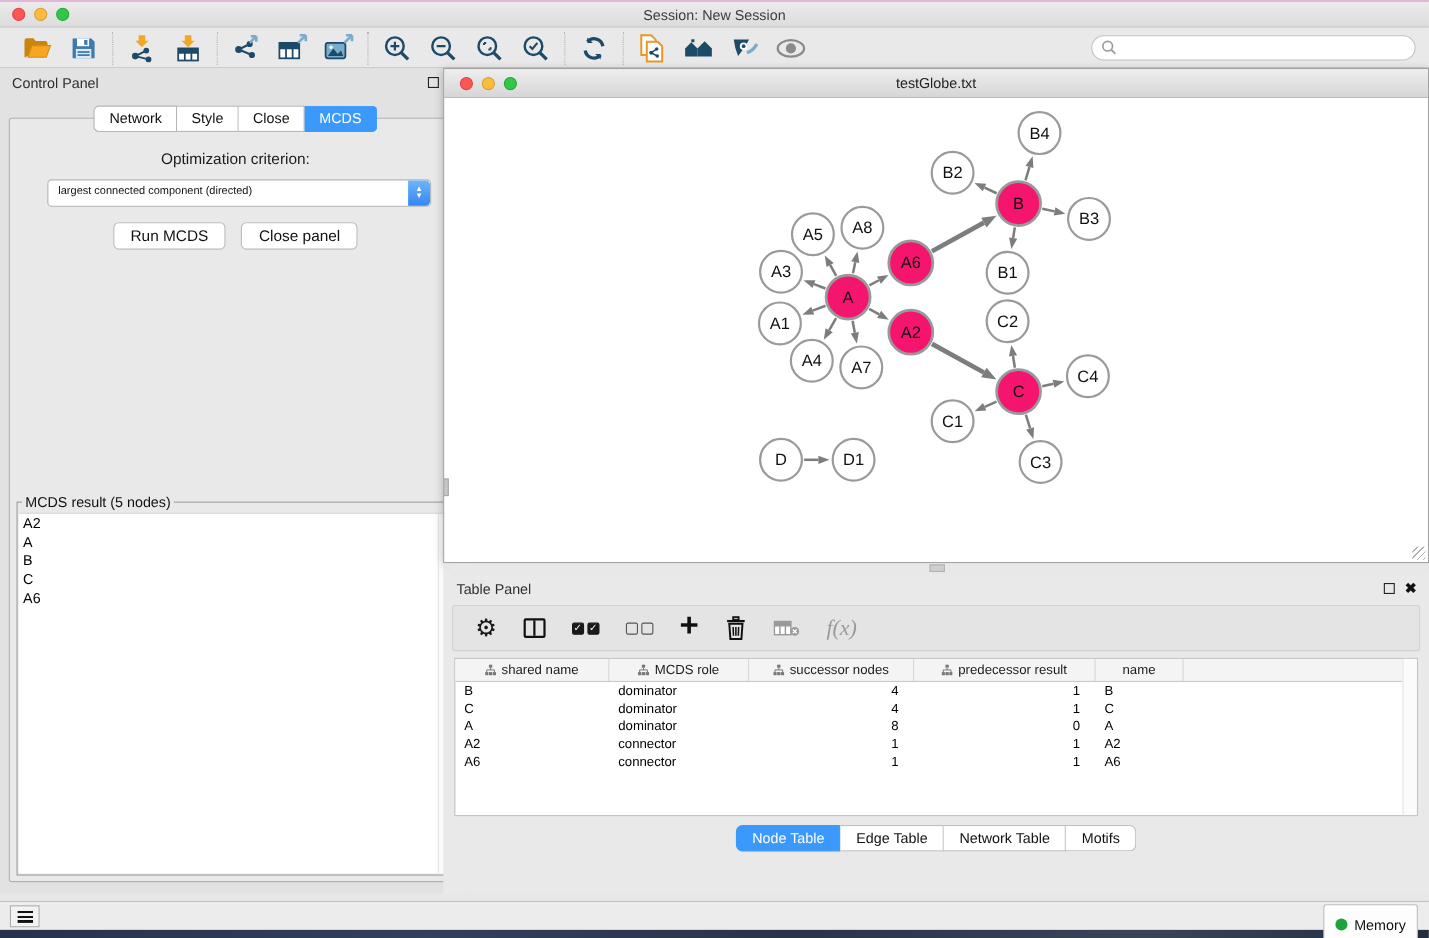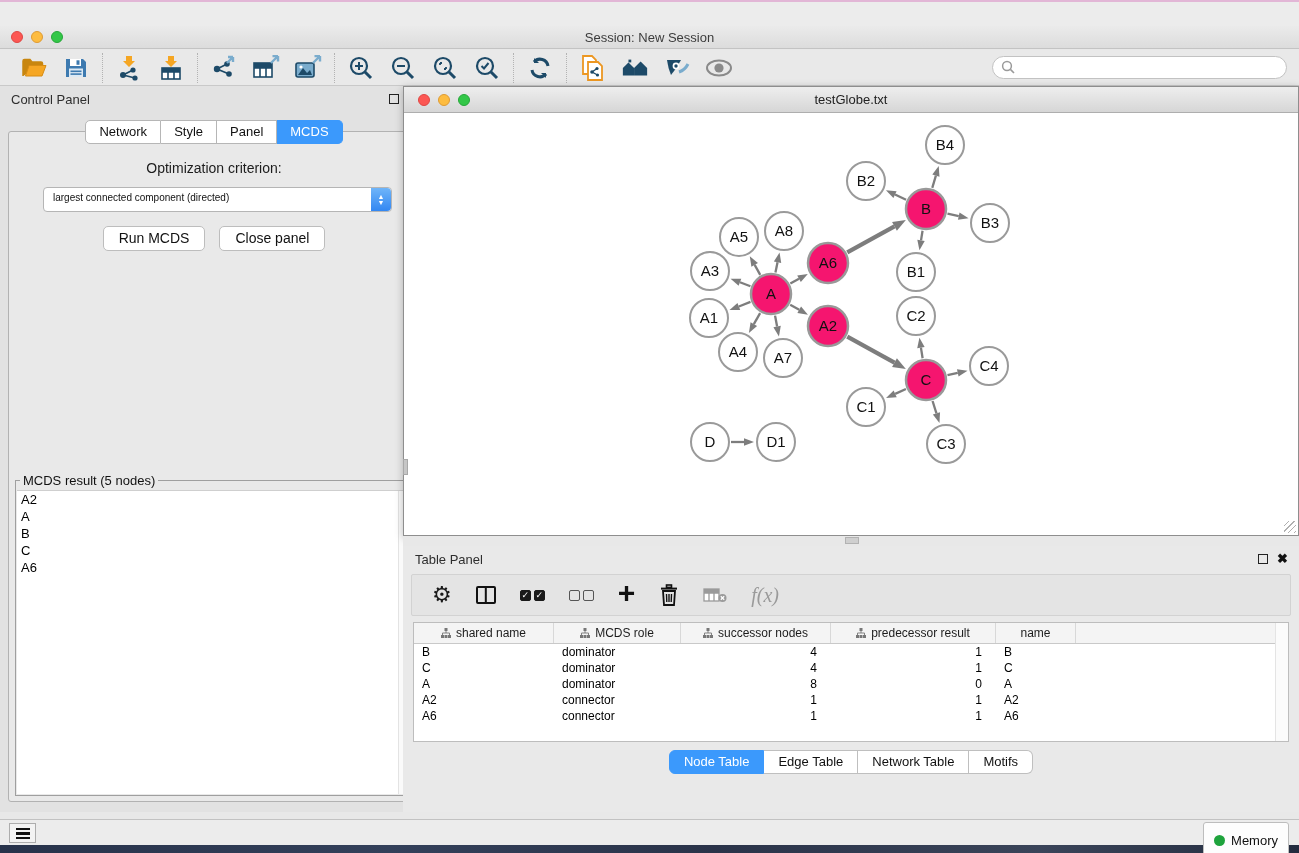--- a/index.html
+++ b/index.html
@@ -7,21 +7,21 @@
   body { font-family:"Liberation Sans", sans-serif; background:#ececec; position:relative; }
 
   .screen { position:absolute; inset:0; }
 
   
   .wallpaper-top { position:absolute; left:0; top:0; width:100%; height:2px; background:#e2b6d6; }
   .wallpaper-bottom { position:absolute; left:0; bottom:0; width:100%; height:8px;
     background:linear-gradient(90deg,#27324a,#33405a 30%,#2a3349 55%,#3a4459 80%,#232c3f); }
 
   
-  .app-window { position:absolute; left:0; top:2px; right:0; bottom:8px; background:#e8e8e8;margin-top:24px; }
+  .app-window { position:absolute; left:0; top:2px; right:0; bottom:8px; background:#e8e8e8; }
 
   .titlebar { position:absolute; left:0; top:0; right:0; height:23px;
     background:linear-gradient(#ebebeb,#dcdcdc); border-bottom:1px solid #c3c3c3; }
   .traffic { position:absolute; top:5px; width:12px; height:12px; border-radius:50%; }
   .t-red   { left:11px; background:#fc5753; border:1px solid #df4744; }
   .t-yel   { left:31px; background:#fdbc40; border:1px solid #de9b34; }
   .t-grn   { left:51px; background:#33c748; border:1px solid #27a73a; }
   .title-text { position:absolute; left:0; right:0; top:4px; text-align:center; font-size:13px; color:#3c3c3c; }
 
   
@@ -315,21 +315,21 @@
     <div class="control-panel">
       <div class="cp-header">
         <span class="cp-title">Control Panel</span>
         <span class="panel-float"></span>
         <span class="panel-close">✖</span>
       </div>
 
       <div class="cp-tabs">
         <div class="cp-tab">Network</div>
         <div class="cp-tab">Style</div>
-        <div class="cp-tab">Panel</div>
+        <div class="cp-tab">Close</div>
         <div class="cp-tab active">MCDS</div>
       </div>
 
       <div class="cp-box">
         <div class="opt-label">Optimization criterion:</div>
 
         <div class="combo">
           <span class="combo-value">largest connected component (directed)</span>
           <span class="combo-stepper">
               <span>▲</span>

